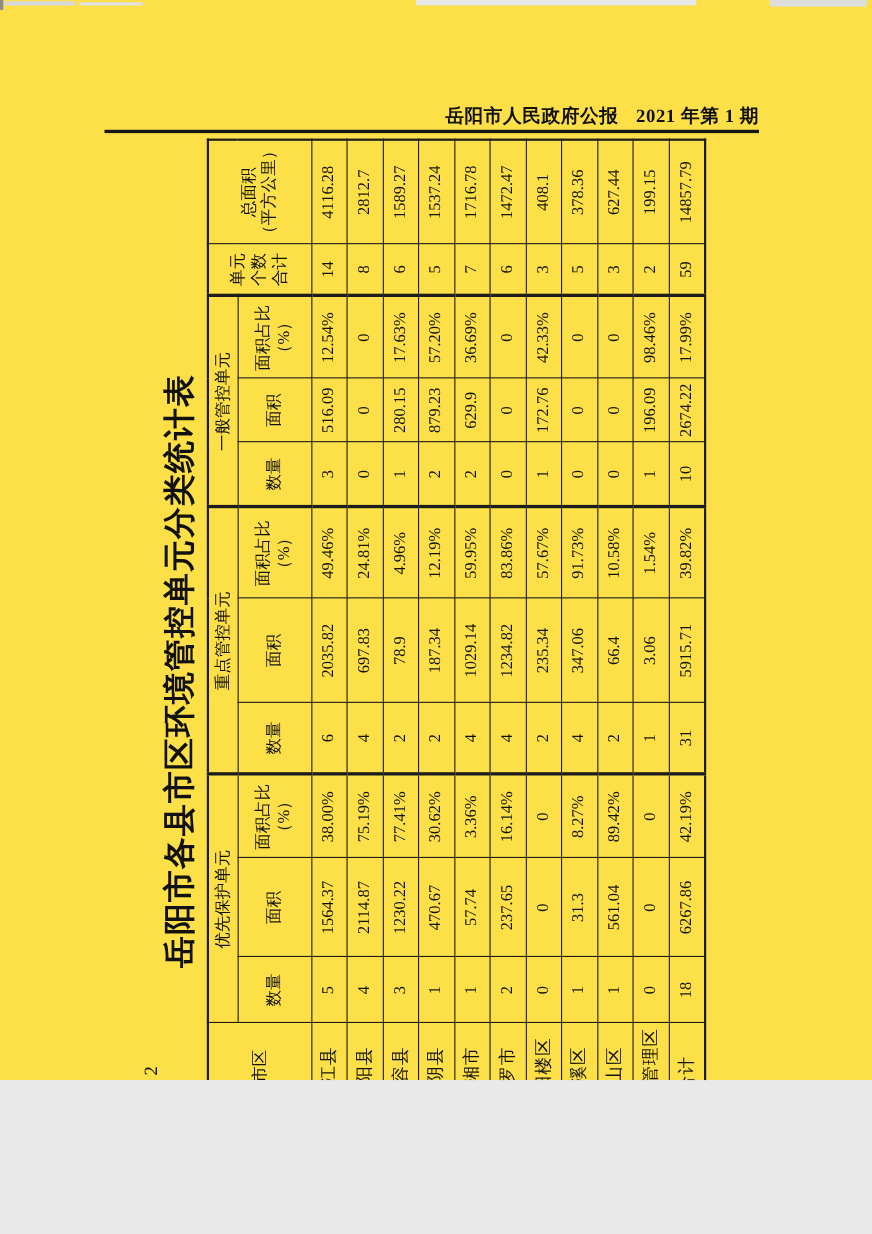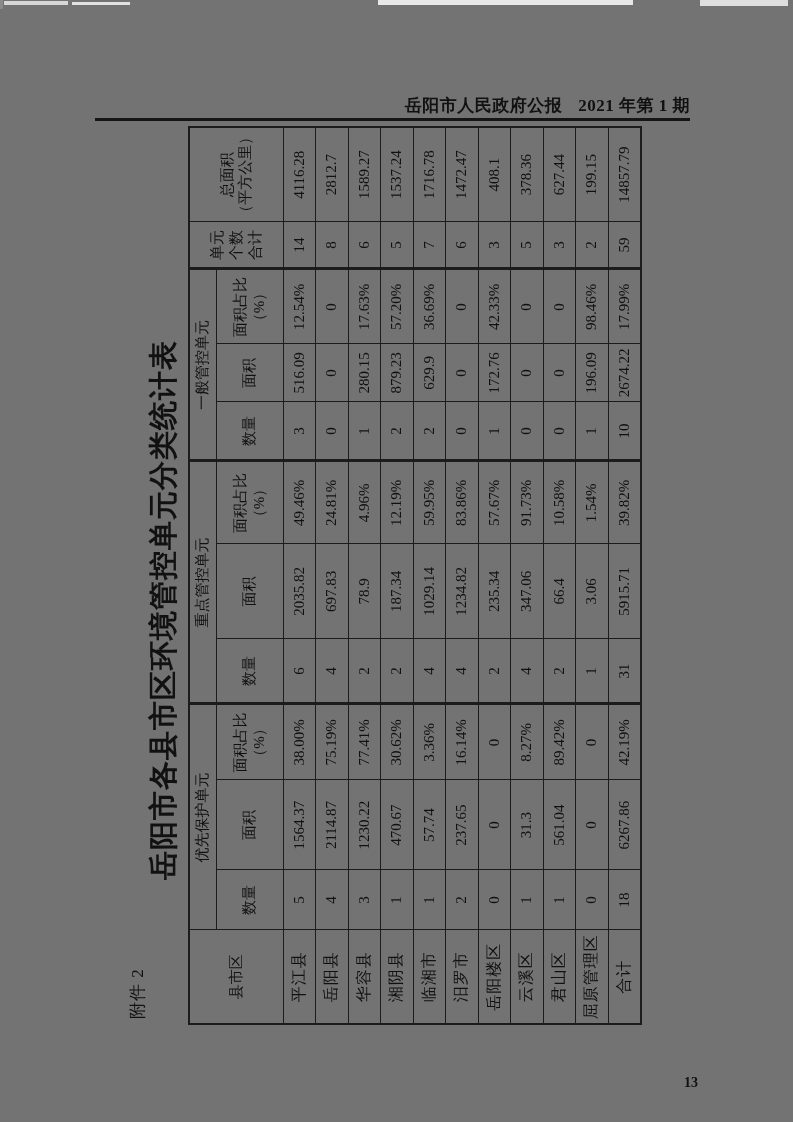--- a/index.html
+++ b/index.html
@@ -1,19 +1,19 @@
 <!DOCTYPE html>
 <html><head>
 <meta charset="utf-8">
 <style>
   html,body{margin:0;padding:0;background:#e9e9e9;}
   #page{
     position:relative;
-    width:793px;height:1122px;
-    background:#737373;
+    width:793px;height:982px;
+    background:#fde047;
     overflow:hidden;
     font-family:"Liberation Serif","DejaVu Serif",serif;
     color:#111;
   }
   
   .artifact{position:absolute;pointer-events:none;}
   .a1{left:0;top:0;width:3px;height:9px;background:#8a8a8a;}
   .a2{left:4px;top:1px;width:64px;height:4px;background:#d7d7d7;}
   .a3{left:72px;top:2px;width:58px;height:3px;background:#e2e2e2;}
   .a4{left:378px;top:0;width:255px;height:5px;background:#e8e8e8;}

